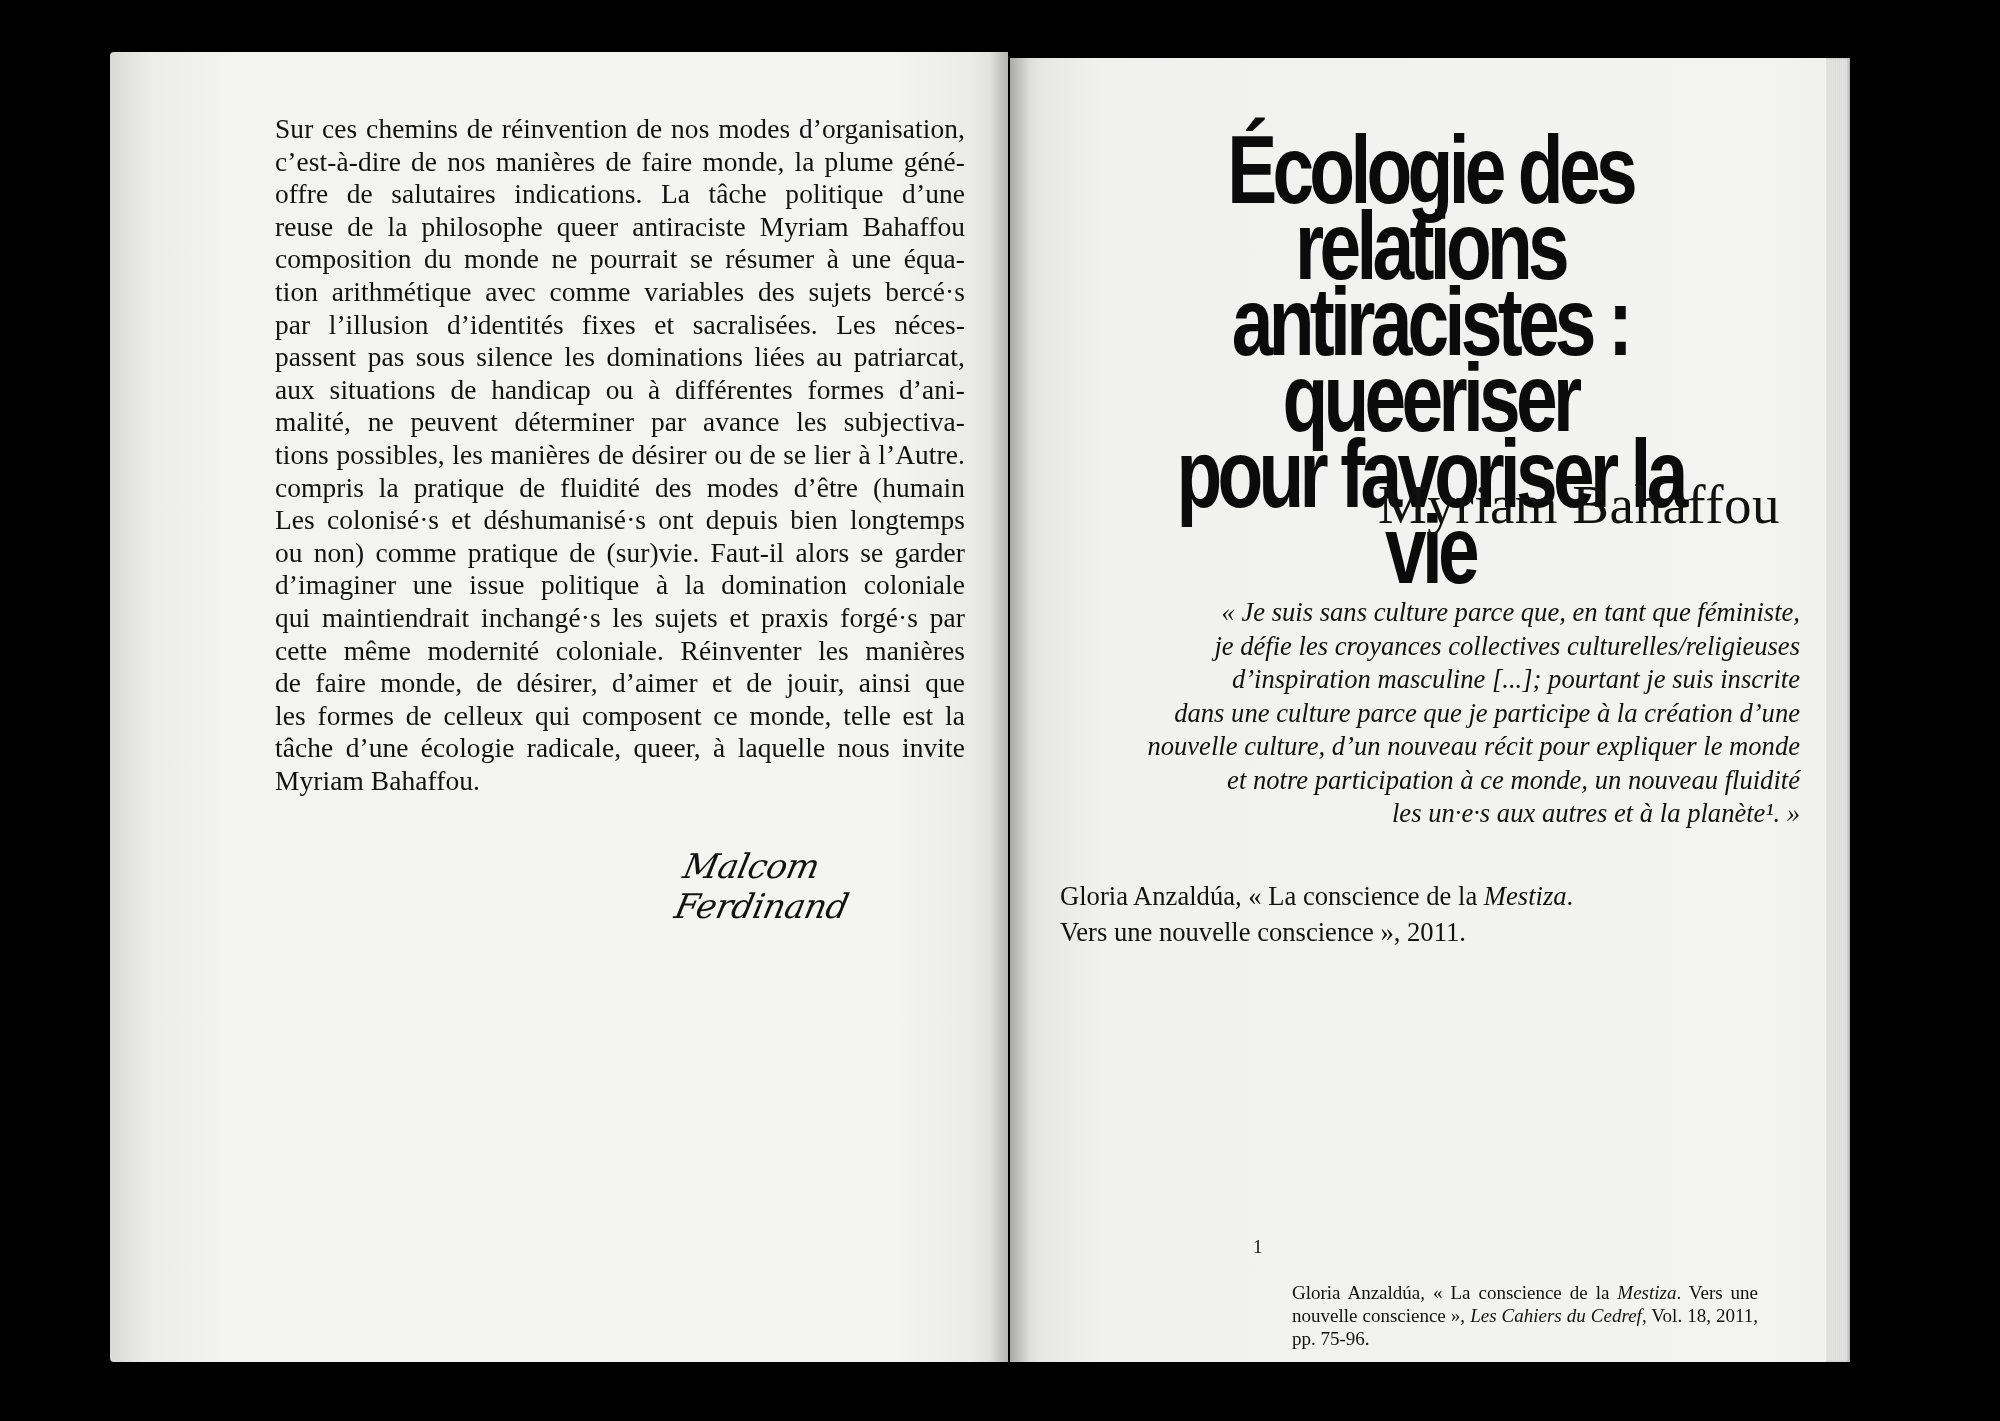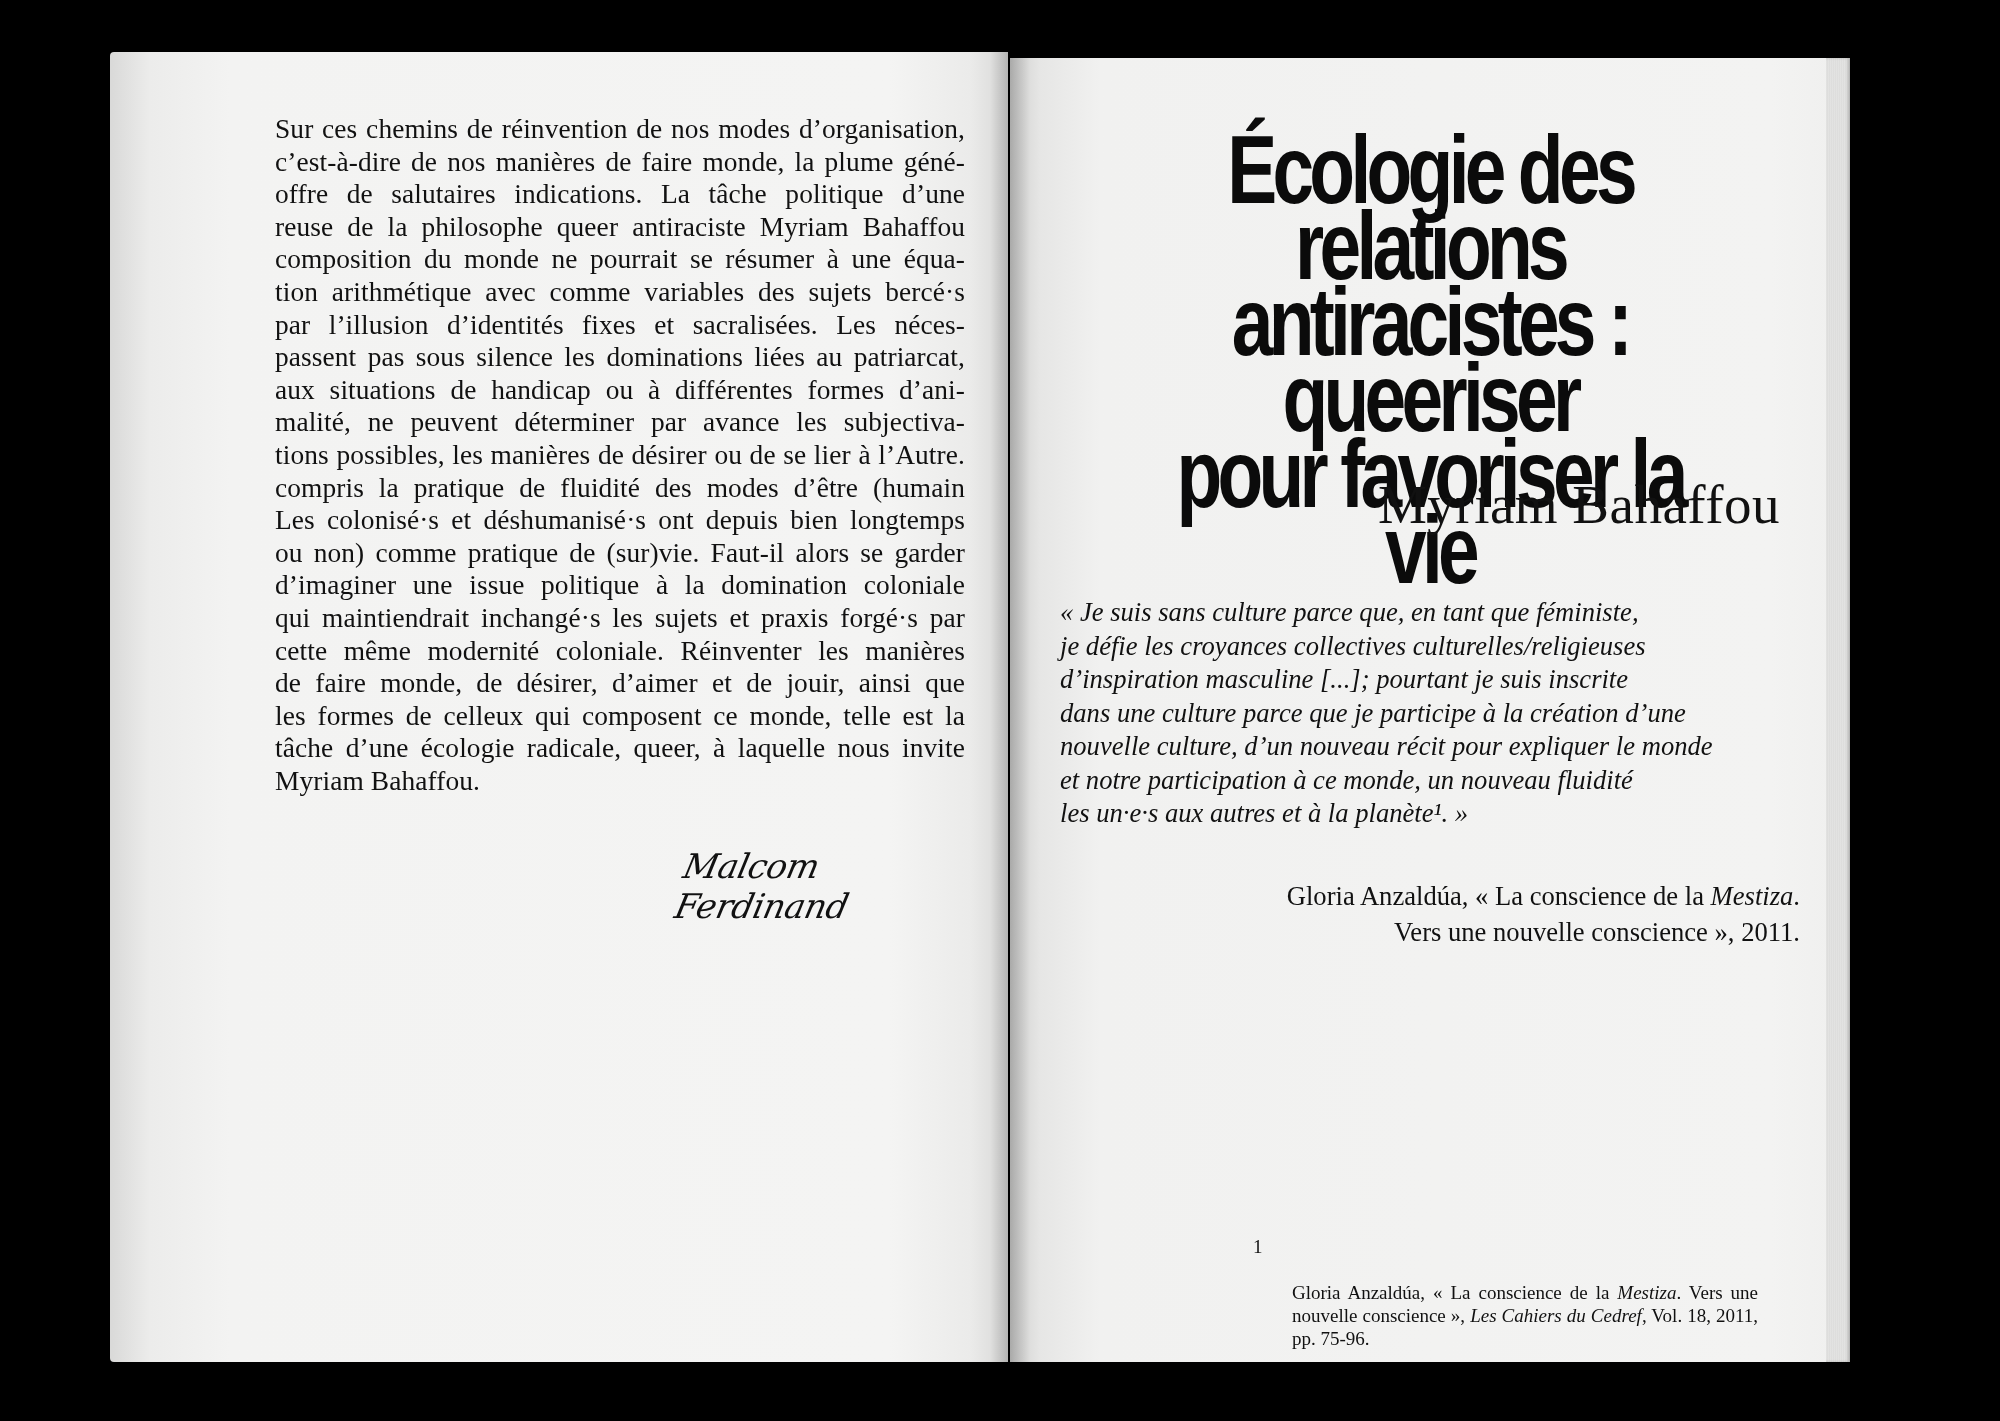--- a/index.html
+++ b/index.html
@@ -51,26 +51,26 @@
       font-family: "Liberation Sans", "DejaVu Sans", sans-serif; font-weight: bold;
       font-size: 96px; line-height: 76px; letter-spacing: -6px; color: #0b0b0b;
       transform: scaleX(0.78); transform-origin: center top;
     }
     .title-block span { display: block; }
     .author {
       position: absolute; left: 1080px; top: 473px; width: 700px; text-align: right;
       font-family: "Liberation Serif", serif; font-size: 55px; color: #111; letter-spacing: 0.5px;
     }
     .quote {
-      position: absolute; left: 1060px; top: 596px; width: 740px; text-align: left;
+      position: absolute; left: 1060px; top: 596px; width: 740px; text-align: right;
       font-family: "Liberation Serif", serif; font-style: italic; font-size: 26.6px; line-height: 33.5px; color: #111;
     }
     .quote span { display: block; }
     .attrib {
-      position: absolute; left: 1060px; top: 878px; width: 740px; text-align: right;
+      position: absolute; left: 1060px; top: 878px; width: 740px; text-align: left;
       font-family: "Liberation Serif", serif; font-size: 26.6px; line-height: 36px; color: #111;
     }
     .attrib span { display: block; }
     .attrib em { font-style: italic; }
     .footnote-num {
       position: absolute; left: 1253px; top: 1236px; font-family: "Liberation Serif", serif; font-size: 19px; color: #111;
     }
     .footnote-body { position: absolute; left: 1292px; top: 1236px; width: 466px;
       font-family: "Liberation Serif", serif; font-size: 19px; line-height: 23px; color: #111; text-align: justify; margin-top: 45px;}
     .footnote-body em { font-style: italic; }

